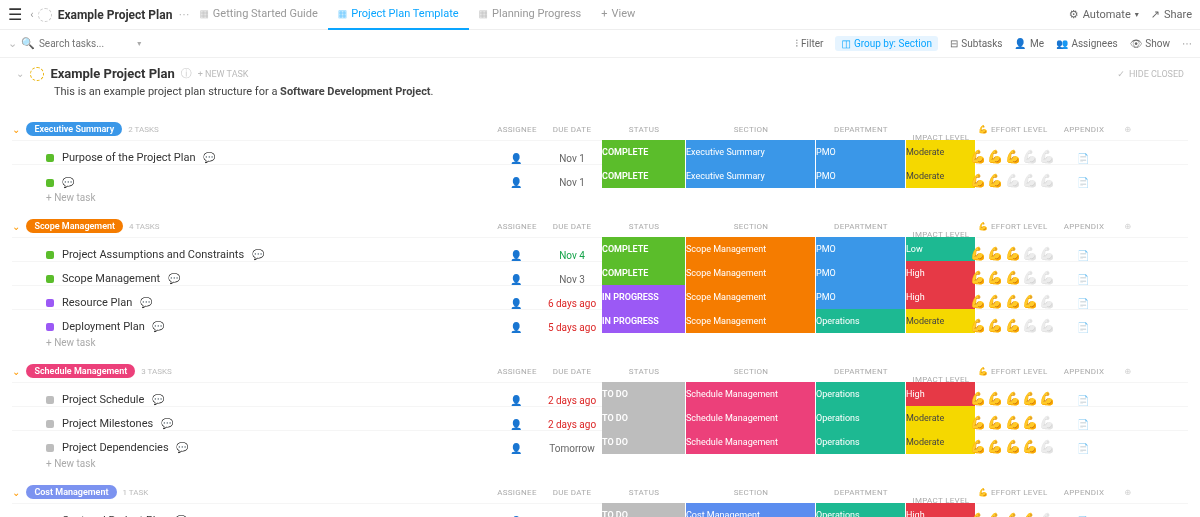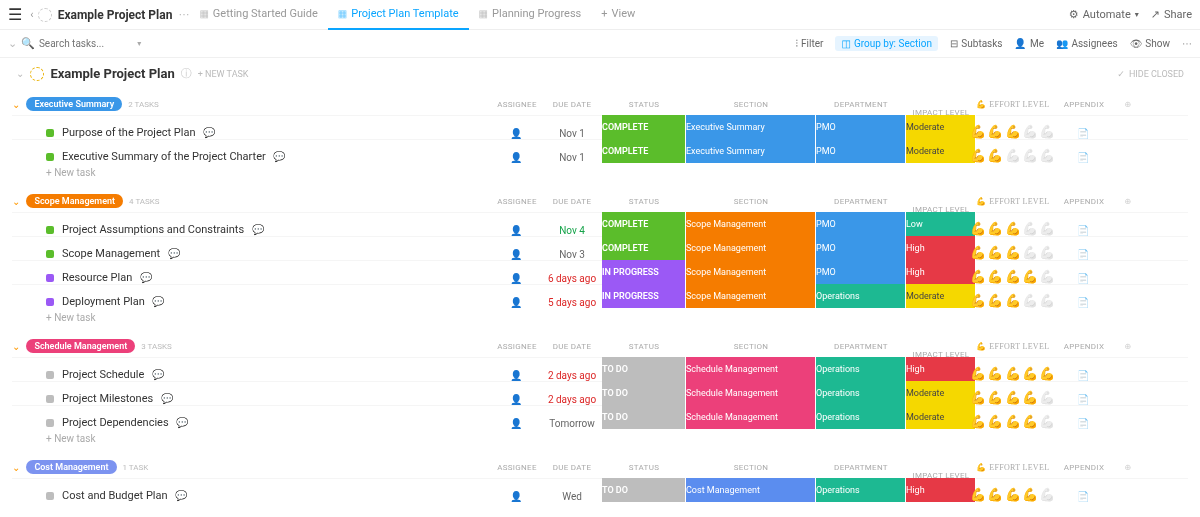--- a/index.html
+++ b/index.html
@@ -38,21 +38,21 @@
 .sec-chev { color: #f90; font-size: 10px; }
 .sec-pill { color: #fff; font-weight: 600; padding: 2px 8px; border-radius: 10px; font-size: 9px; }
 .sec-count { color: #bbb; font-size: 8px; text-transform: uppercase; text-align: right; }
 .col-header { text-align: center; color: #aaa; font-size: 8px; text-transform: uppercase; letter-spacing: 0.3px; flex-shrink: 0; }
 .col-assignee { width: 50px; }
 .col-due { width: 60px; text-align: center; }
 .col-status { width: 84px; }
 .col-section { width: 130px; text-align: center; }
 .col-dept { width: 90px; }
 .col-impact { width: 70px; margin-top: 16px; }
-.col-effort { width: 74px; font-family: Liberation Serif, serif; }
+.col-effort { width: 74px; }
 .col-appendix { width: 68px; }
 .col-add { width: 20px; color: #ccc; }
 .task-row { display: flex; align-items: flex-end; height: 24px; border-top: 1px solid #f5f5f5; }
 .task-left { display: flex; align-items: center; width: 480px; flex-shrink: 0; padding-left: 34px; gap: 8px; }
 .task-sq { width: 8px; height: 8px; border-radius: 2px; flex-shrink: 0; }
 .task-name { font-size: 11px; color: #333; }
 .task-chat { color: #ddd; font-size: 10px; }
 .cell { text-align: center; flex-shrink: 0; font-size: 10px; color: #666; }
 .cell-assignee { width: 50px; color: #ddd; }
 .cell-due { width: 60px; }
@@ -149,20 +149,23 @@
     <span class="expand-icon">⌄</span>
     <span class="page-icon"></span>
     <span class="page-title">Example Project Plan</span>
     <span class="info-icon">ⓘ</span>
     <span class="new-task-link">+ NEW TASK</span>
     <span class="hide-closed">
         <span>✓</span>
         <span>HIDE CLOSED</span>
       </span>
   </div>
+  <div class="page-desc">
+    <span>This is an example project plan structure for a </span><b>Software Development Project</b><span>.</span>
+  </div>
 </div>
 
 <div id="sections">
     <div class="section">
       <div class="section-header">
         <div class="section-left">
           <span class="sec-chev">⌄</span>
           <span class="sec-pill" style="background:#3a97e8">Executive Summary</span>
           <span class="sec-count">2 TASKS</span>
         </div>
@@ -193,21 +196,20 @@
           <span class="flex-on">💪</span>
           <span class="flex-on">💪</span>
           <span class="flex-off">💪</span>
           <span class="flex-off">💪</span>
         </div>
         <div class="cell cell-appendix">📄</div>
       </div>
       <div class="task-row">
         <div class="task-left">
           <span class="task-sq" style="background:#5bbd2b"></span>
-          <span class="task-name">Executive Summary of the Project Charter</span>
           <span class="task-chat">💬</span>
         </div>
         <div class="cell cell-assignee">👤</div>
         <div class="cell cell-due ">Nov 1</div>
         <div class="cell-status" style="background:#5bbd2b">COMPLETE</div>
         <div class="cell-section" style="background:#3a97e8">Executive Summary</div>
         <div class="cell-dept" style="background:#3a97e8">PMO</div>
         <div class="cell-impact" style="background:#f5d800;color:#444">Moderate</div>
         <div class="cell-effort">
           <span class="flex-on">💪</span>

